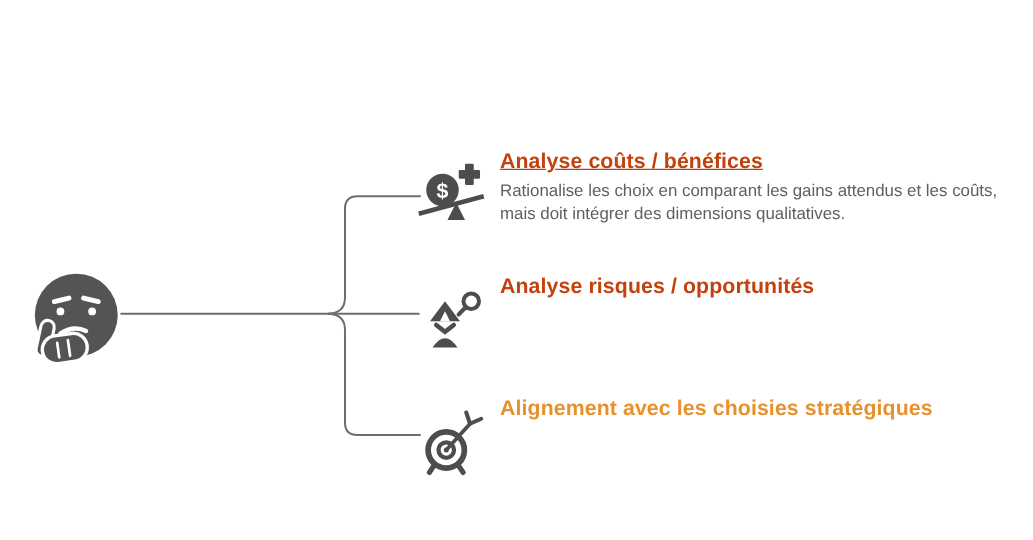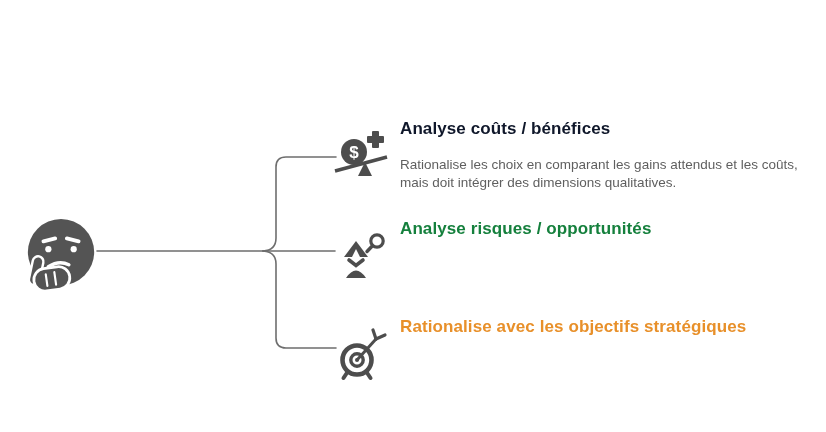--- a/index.html
+++ b/index.html
@@ -17,21 +17,21 @@
   .icon-box{width:56px;height:56px;flex:none}
   .i0 .icon-box{margin-top:11px}
   .i1 .icon-box{margin-top:10px}
   .i2 .icon-box{margin-top:11px}
   .texts{width:410px}
   .item-title{
     font-size:17px;line-height:20px;font-weight:800;
     white-space:nowrap;letter-spacing:.1px;
   }
   .item-desc{
-    margin-top:17px;font-size:13.5px;line-height:18px;
+    margin-top:5px;font-size:13.5px;line-height:18px;
     color:#5f5f5f;font-weight:500;width:402px;
   }
   .icon-fill{fill:#4d4d4d}
   .icon-stroke{stroke:#4d4d4d;fill:none}
 </style>
 </head>
 <body>
 
 <svg class="connector-svg" viewBox="0 0 826 432">
   <g stroke="#6e6e6e" stroke-width="1.6" fill="none" stroke-linecap="round">
@@ -65,40 +65,40 @@
         <rect class="icon-fill" x="38" y="1" width="7" height="17" rx="1"></rect>
         <rect class="icon-fill" x="33" y="6" width="17" height="7" rx="1"></rect>
       </g>
       <circle class="icon-fill" cx="20" cy="22" r="13"></circle>
       <text x="20" y="28" text-anchor="middle" font-size="17" font-weight="bold" fill="#ffffff" font-family="Liberation Sans, sans-serif">$</text>
       <line class="icon-stroke" x1="1" y1="41" x2="53" y2="27" stroke-width="3.6"></line>
       <polygon class="icon-fill" points="24,46 38,46 31,32"></polygon>
     </svg>
   </div>
   <div class="texts">
-    <div class="item-title" style="color: #0f172a;">Analyse coûts / bénéfices</div>
+    <div class="item-title" style="color: #c2410c; text-decoration: underline;">Analyse coûts / bénéfices</div>
     <div class="item-desc">Rationalise les choix en comparant les gains attendus et les coûts, mais doit intégrer des dimensions qualitatives.</div>
   </div>
 </div>
 
 <div class="branch-item i1">
   <div class="icon-box">
     <svg viewBox="0 0 56 56">
       <polygon class="icon-fill" points="10,28 34,28 22,12"></polygon>
       <polygon points="18,28 26,28 22,20" fill="#ffffff"></polygon>
       <path class="icon-stroke" d="M15 31 L22 36.5 L29 31" stroke-width="3.6" stroke-linecap="round"></path>
       <path class="icon-fill" d="M12 49 Q22 34 32 49 Z"></path>
       <g>
         <circle class="icon-stroke" cx="43" cy="12" r="6.2" stroke-width="3.2"></circle>
         <line class="icon-stroke" x1="38.5" y1="16.8" x2="33" y2="22.5" stroke-width="3.4" stroke-linecap="round"></line>
       </g>
     </svg>
   </div>
   <div class="texts">
-    <div class="item-title" style="color: #15803d;">Analyse risques / opportunités</div>
+    <div class="item-title" style="color: #c2410c;">Analyse risques / opportunités</div>
   </div>
 </div>
 
 <div class="branch-item i2">
   <div class="icon-box">
     <svg viewBox="0 0 56 56">
       <circle class="icon-stroke" cx="23" cy="32" r="14.5" stroke-width="4.6"></circle>
       <circle class="icon-stroke" cx="23" cy="32" r="6.2" stroke-width="3.4"></circle>
       <circle class="icon-fill" cx="23" cy="32" r="2"></circle>
       <line class="icon-stroke" x1="23" y1="32" x2="42" y2="11" stroke-width="3"></line>
@@ -106,15 +106,15 @@
         <line x1="42" y1="11" x2="39" y2="2"></line>
         <line x1="42" y1="11" x2="51" y2="7"></line>
       </g>
       <g class="icon-stroke" stroke-width="4" stroke-linecap="round">
         <line x1="13.5" y1="44" x2="9.5" y2="50"></line>
         <line x1="32.5" y1="44" x2="36.5" y2="50"></line>
       </g>
     </svg>
   </div>
   <div class="texts">
-    <div class="item-title" style="color: rgb(232, 144, 42);">Rationalise avec les objectifs stratégiques</div>
+    <div class="item-title" style="color: rgb(232, 144, 42);">Alignement avec les choisies stratégiques</div>
   </div>
 </div>
 
 </body></html>

